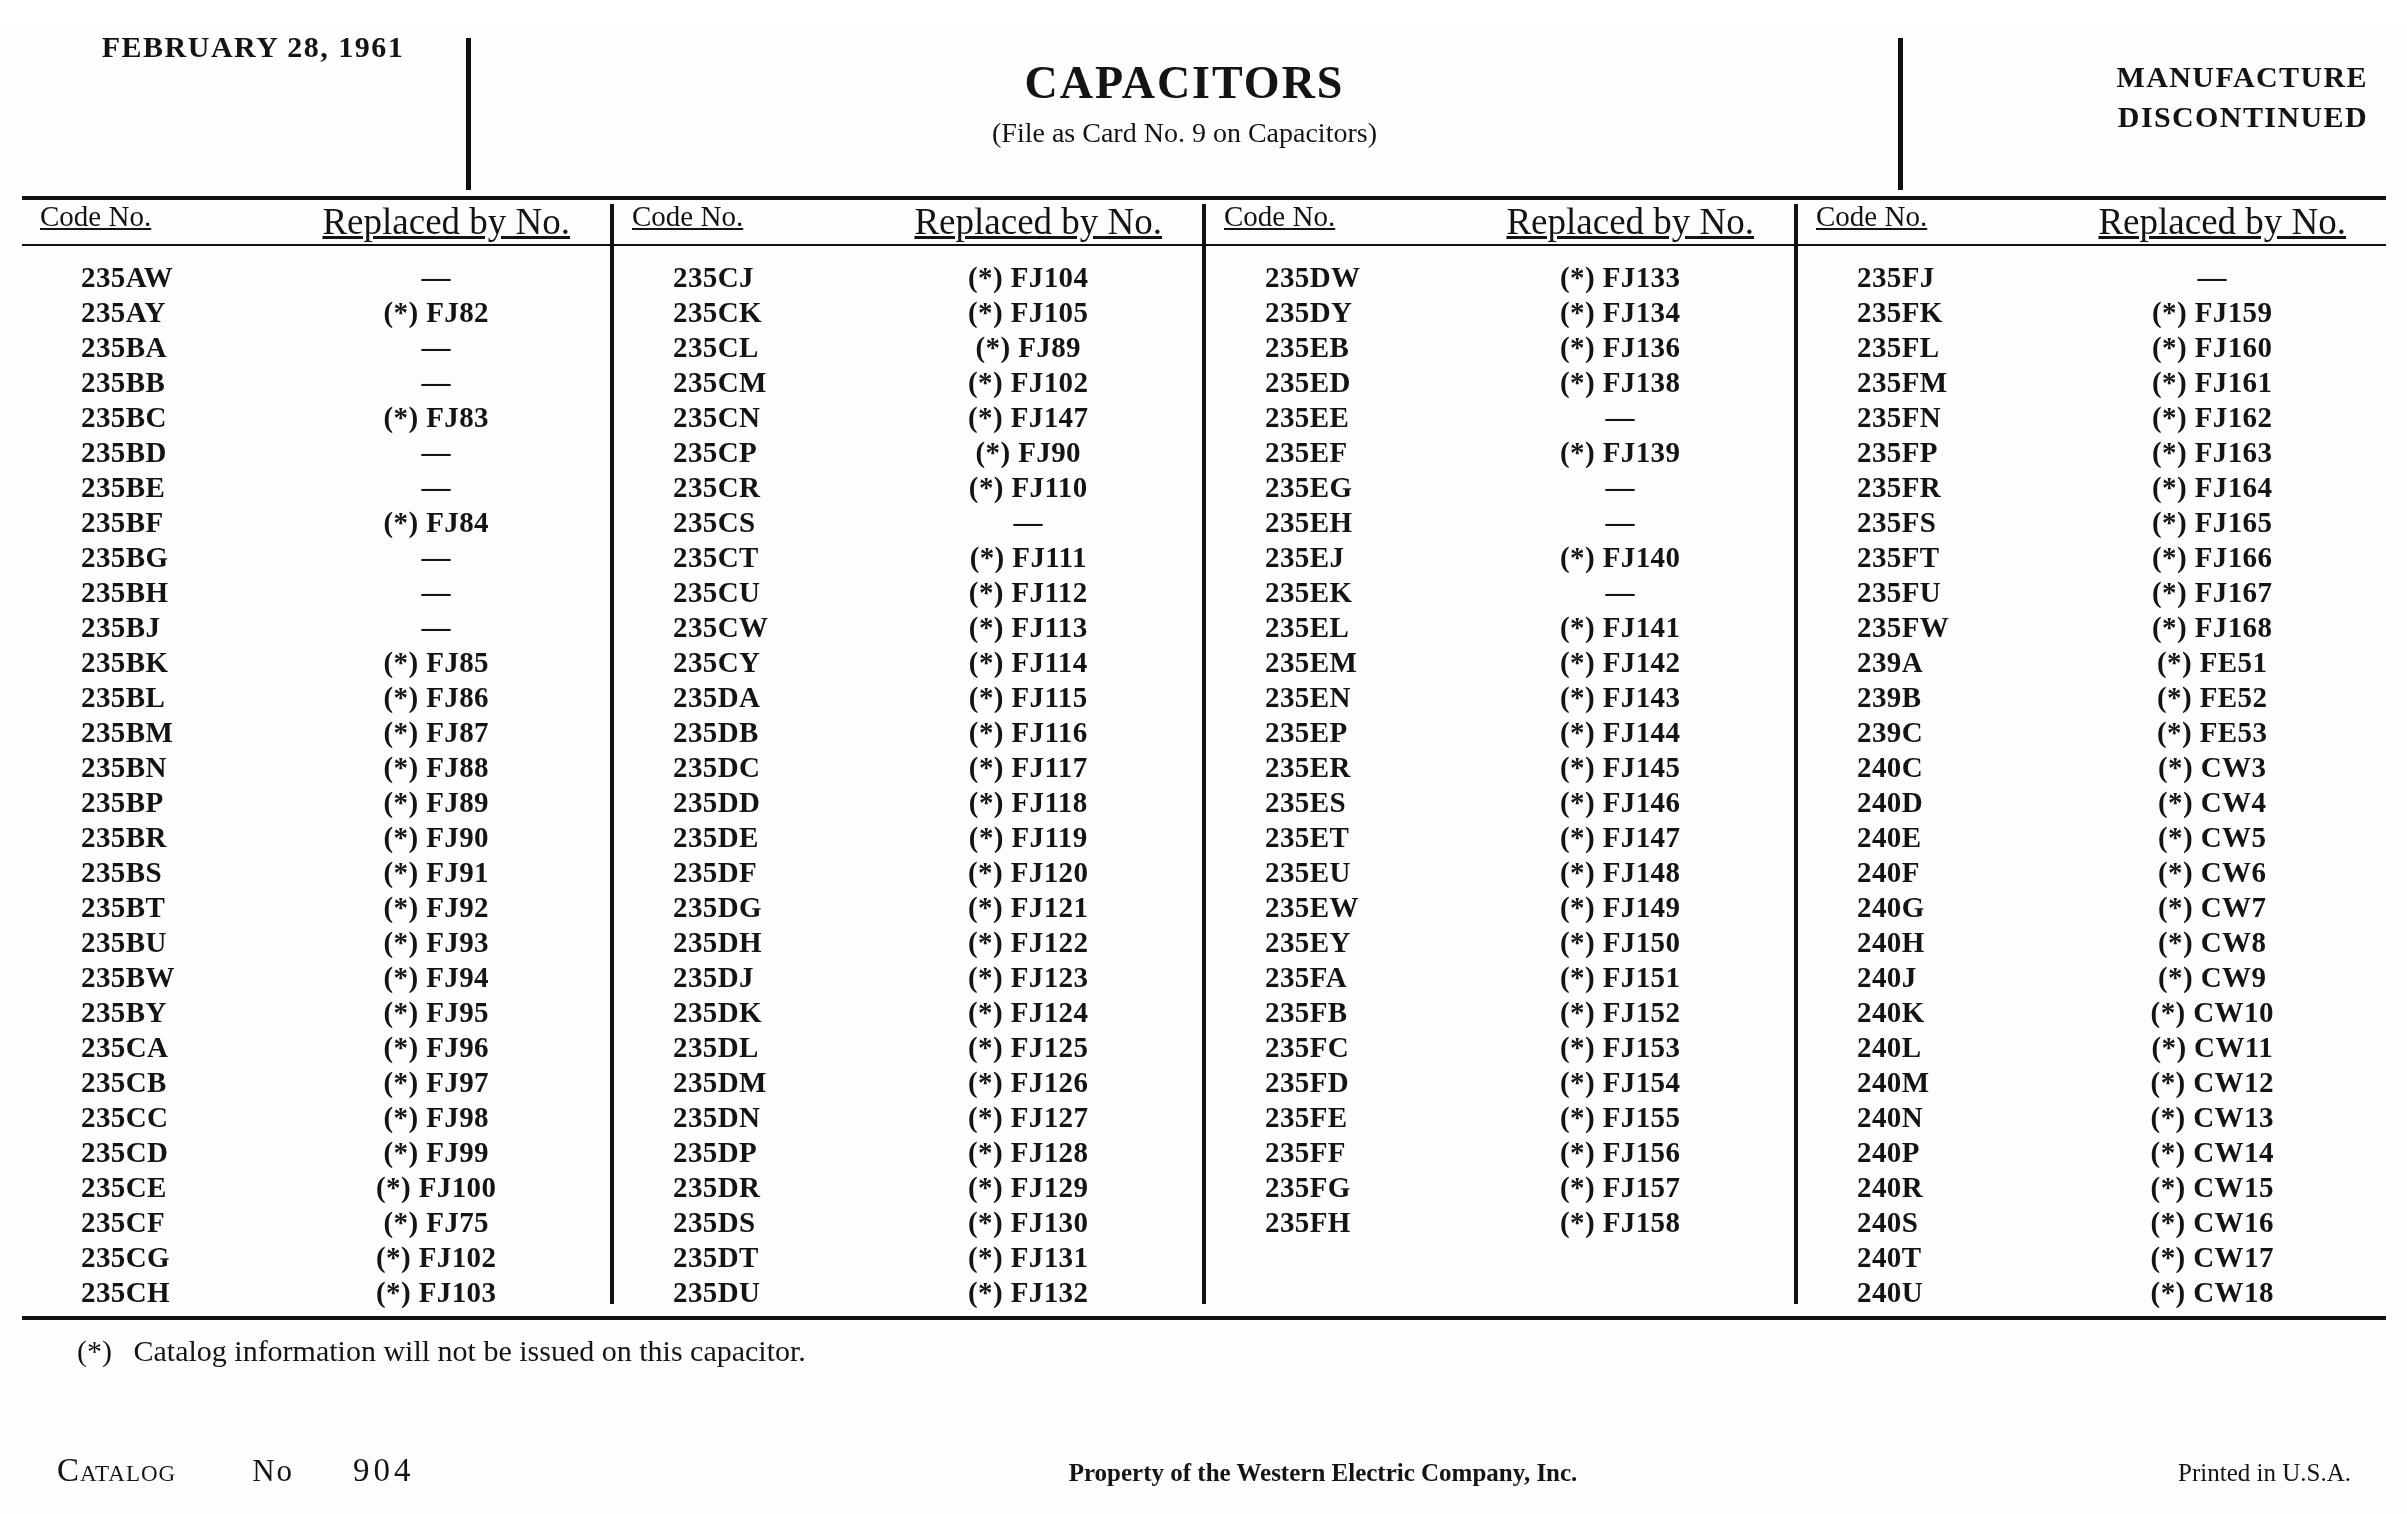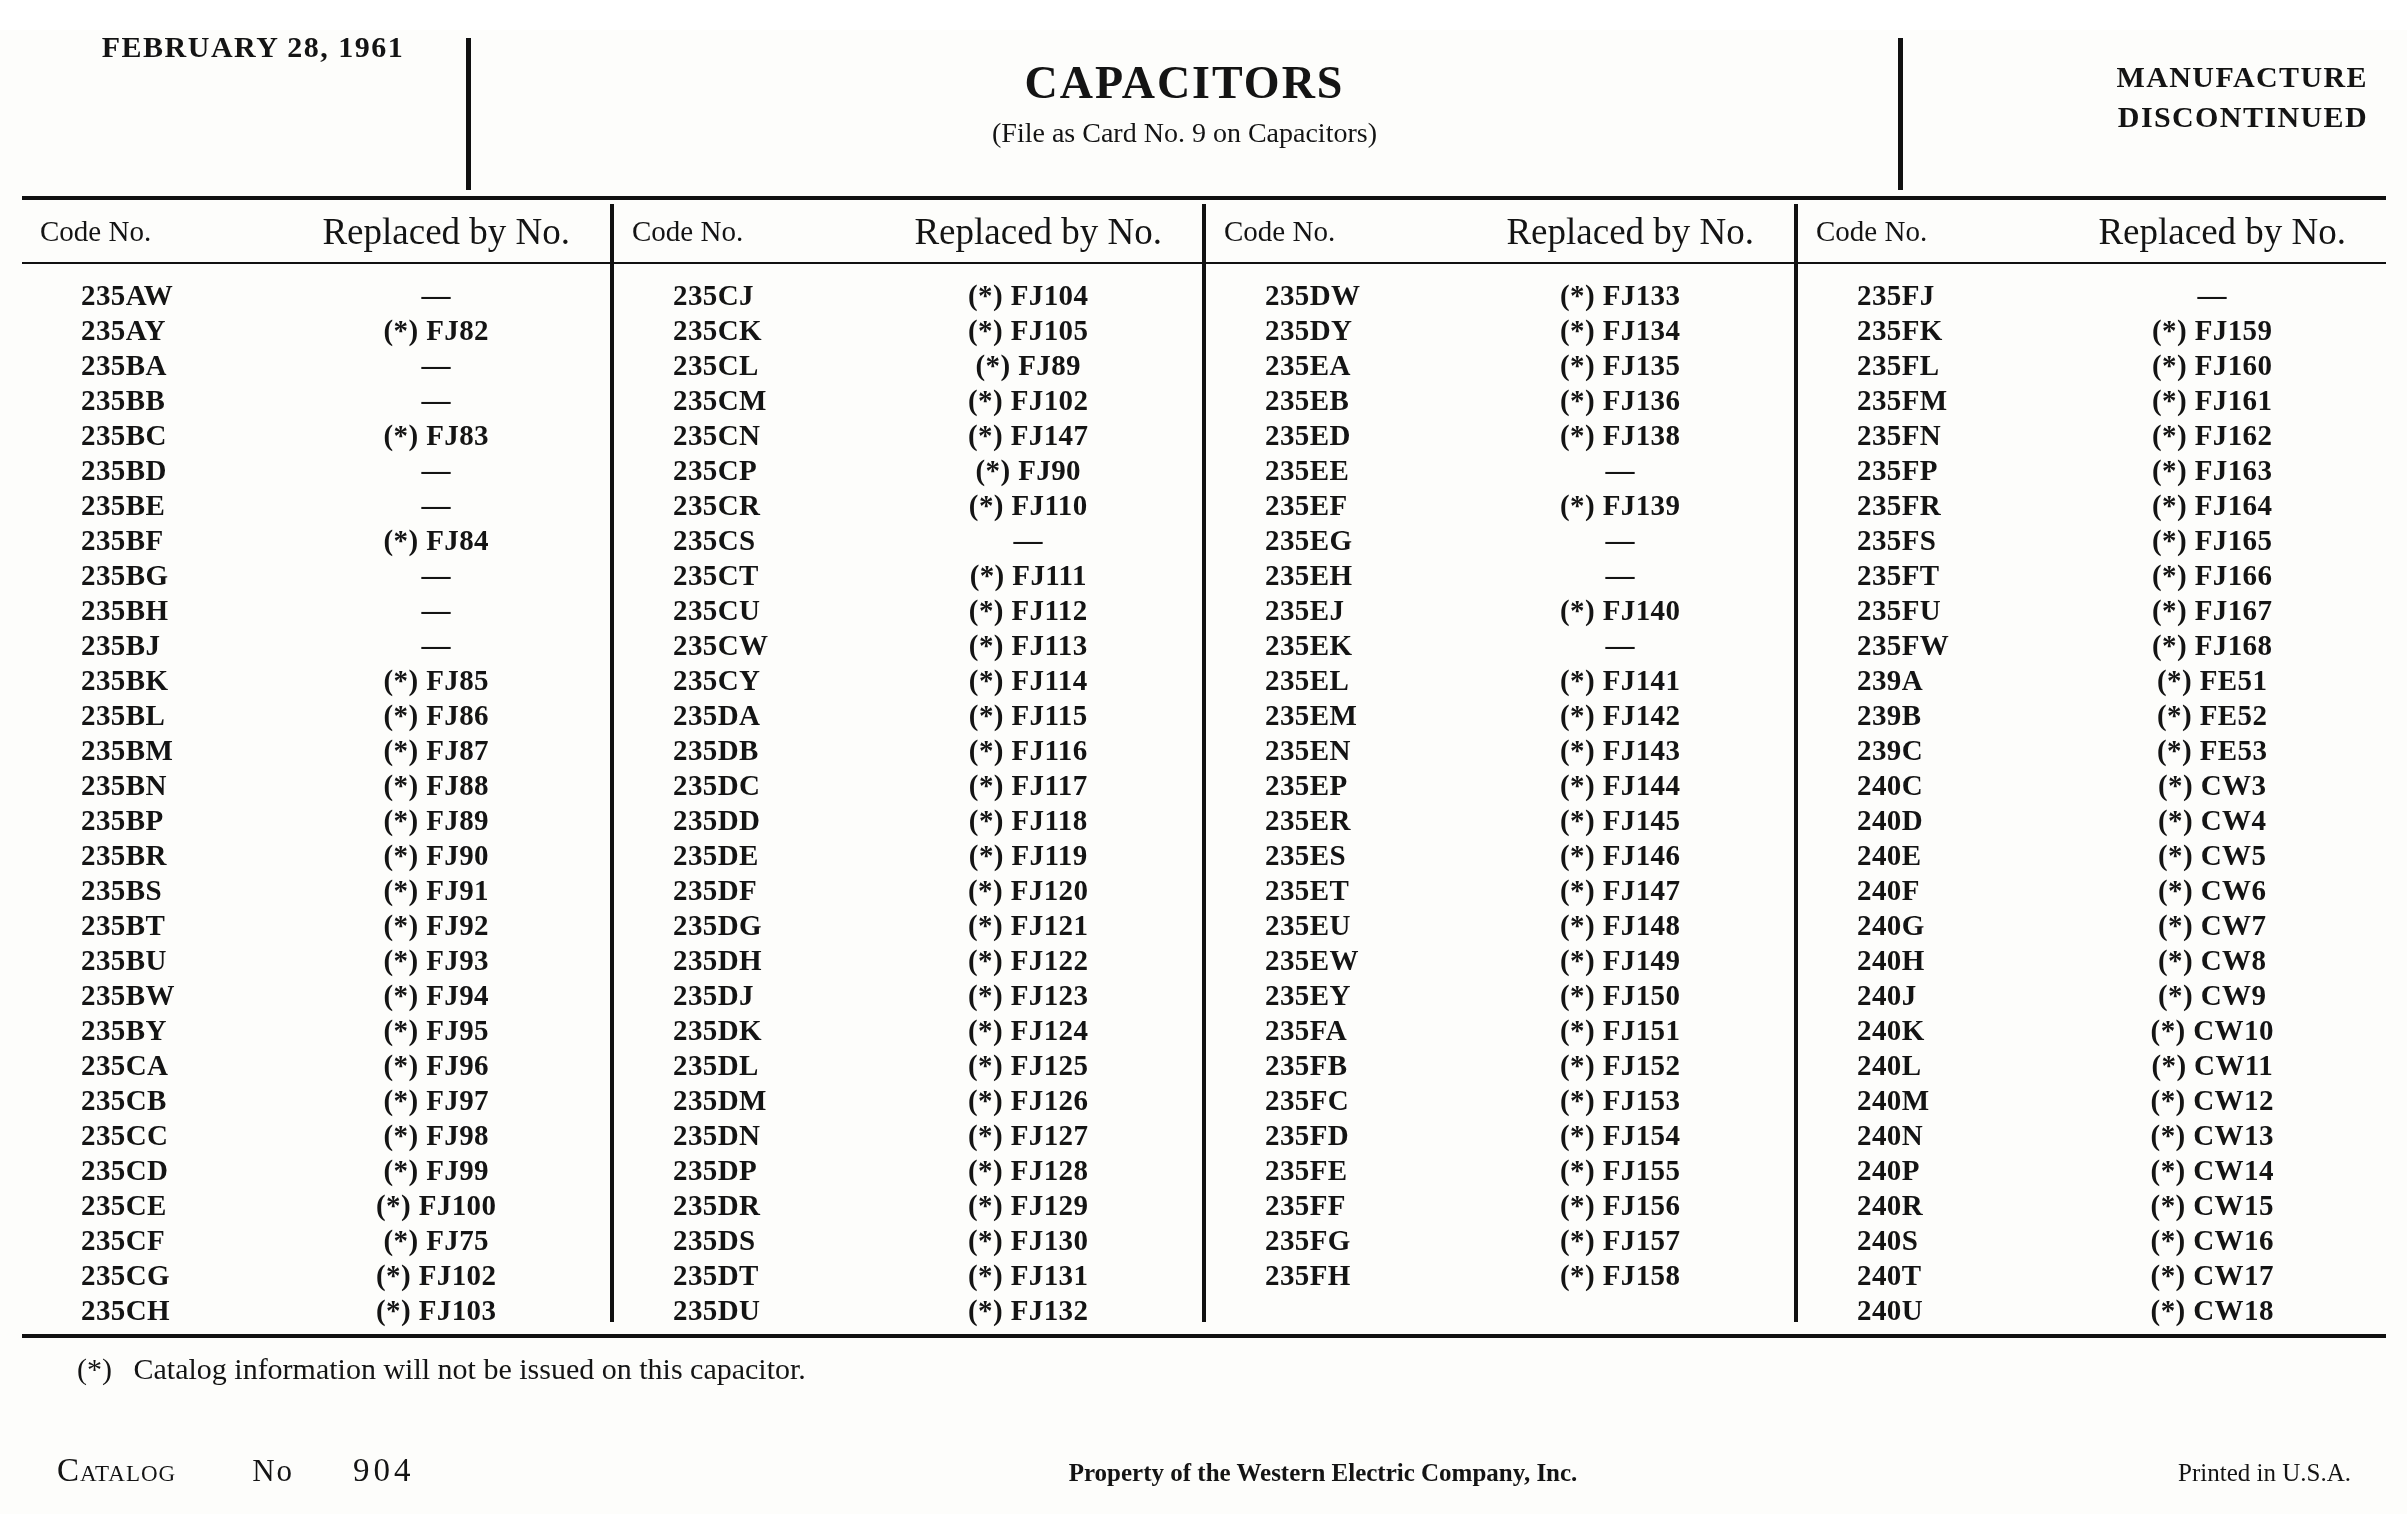--- a/index.html
+++ b/index.html
@@ -99,22 +99,22 @@
     display: flex;
     flex-direction: column;
   }
   .col-sep {
     width: 4px;
     background: #111;
     margin: 4px 0 6px 0;
   }
   .col-head {
     display: flex;
-    height: 62px;
-    align-items: center;
+    height: 44px;
+    text-decoration: underline;
   }
   .col-head .ch-code {
     width: 46%;
     padding-left: 18px;
     font-size: 29px;
     box-sizing: border-box;
   }
   .col-head .ch-repl {
     width: 54%;
     text-align: center;
@@ -499,24 +499,20 @@
       <div class="rows">
           <div class="row">
             <div class="cell-code">235DW</div>
             <div class="cell-repl">(*) FJ133</div>
           </div>
           <div class="row">
             <div class="cell-code">235DY</div>
             <div class="cell-repl">(*) FJ134</div>
           </div>
           <div class="row">
-            <div class="cell-code">235EA</div>
-            <div class="cell-repl">(*) FJ135</div>
-          </div>
-          <div class="row">
             <div class="cell-code">235EB</div>
             <div class="cell-repl">(*) FJ136</div>
           </div>
           <div class="row">
             <div class="cell-code">235ED</div>
             <div class="cell-repl">(*) FJ138</div>
           </div>
           <div class="row">
             <div class="cell-code">235EE</div>
             <div class="cell-repl"><span class="dash">—</span></div>

